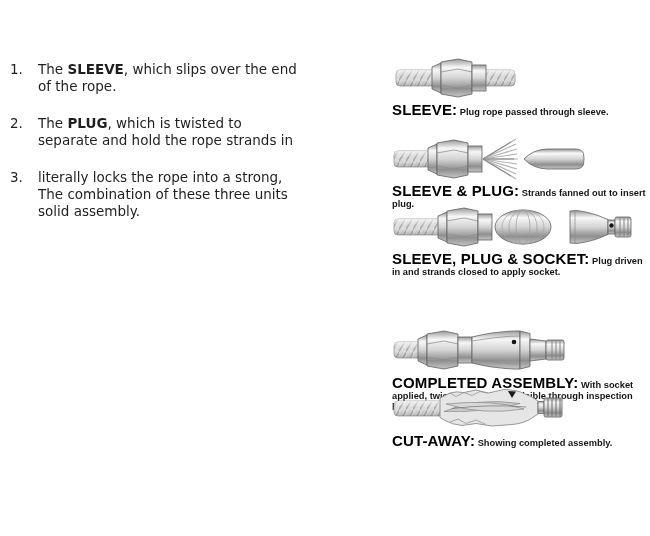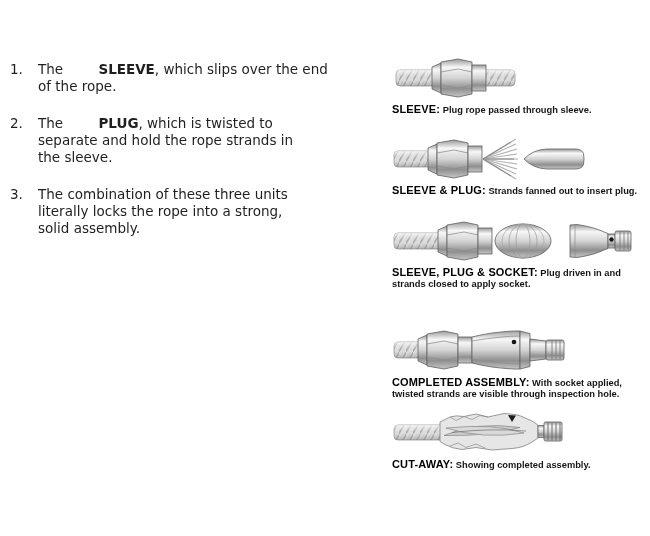--- a/index.html
+++ b/index.html
@@ -7,33 +7,33 @@
     width:650px;height:536px;background:#ffffff;position:relative;
     overflow:hidden;font-family:"DejaVu Sans",sans-serif;
   }
   
   .list{
     position:absolute;left:10px;top:61px;width:330px;
     font-size:13.5px;line-height:17px;color:#1f1f1f;
   }
   .item{position:relative;padding-left:28px;margin-bottom:20px;}
   .num{position:absolute;left:0;top:0;}
-  .item b{font-weight:bold;margin-left:31px;}
+  .item b{font-weight:bold;}
   .ln{display:block;white-space:nowrap;}
   
   .figs{position:absolute;left:392px;top:0;width:258px;height:536px;}
   .fig{position:absolute;left:0;width:258px;}
-  .f1{top:55px}.f2{top:136px}.f3{top:218px}.f4{top:326px}.f5{top:408px}
+  .f1{top:55px}.f2{top:136px}.f3{top:204px}.f4{top:326px}.f5{top:384px}
   .fig svg{display:block;}
   .cap{
     margin-top:3px;width:256px;
     font-family:"Liberation Sans",sans-serif;
     font-size:9.3px;line-height:11px;font-weight:bold;color:#151515;
   }
-  .cap b{font-size:11px;letter-spacing:.15px;color:#000;}
+  .cap b{font-size:15px;letter-spacing:.15px;color:#000;}
   .defs{position:absolute;width:0;height:0;}
 </style>
 </head>
 <body>
 
 <svg class="defs" aria-hidden="true">
   <defs>
     <linearGradient id="mg" x1="0" y1="0" x2="0" y2="1">
       <stop offset="0" stop-color="#9a9a9a"></stop>
       <stop offset="0.22" stop-color="#f7f7f7"></stop>
@@ -68,27 +68,26 @@
     <div class="item">
       <span class="num">1.</span>
       <span class="ln"><span>The </span><b>SLEEVE</b><span>, which slips over the end</span></span>
       <span class="ln"><span>of the rope.</span></span>
     </div>
 
     <div class="item">
       <span class="num">2.</span>
       <span class="ln"><span>The </span><b>PLUG</b><span>, which is twisted to</span></span>
       <span class="ln"><span>separate and hold the rope strands in</span></span>
-      <span class="ln"><span>the sleeve.</span></span>
     </div>
 
     <div class="item">
       <span class="num">3.</span>
+      <span class="ln"><span>literally locks the rope into a strong,</span></span>
       <span class="ln"><span>The combination of these three units</span></span>
-      <span class="ln"><span>literally locks the rope into a strong,</span></span>
       <span class="ln"><span>solid assembly.</span></span>
     </div>
   </div>
 
   <div class="figs">
 
     <div class="fig f1">
       <svg width="240" height="46" viewBox="0 0 240 46">
         <g>
           <rect x="4" y="15" width="119" height="16" rx="4" fill="url(#rp)" stroke="#9a9a9a" stroke-width="0.8"></rect>

